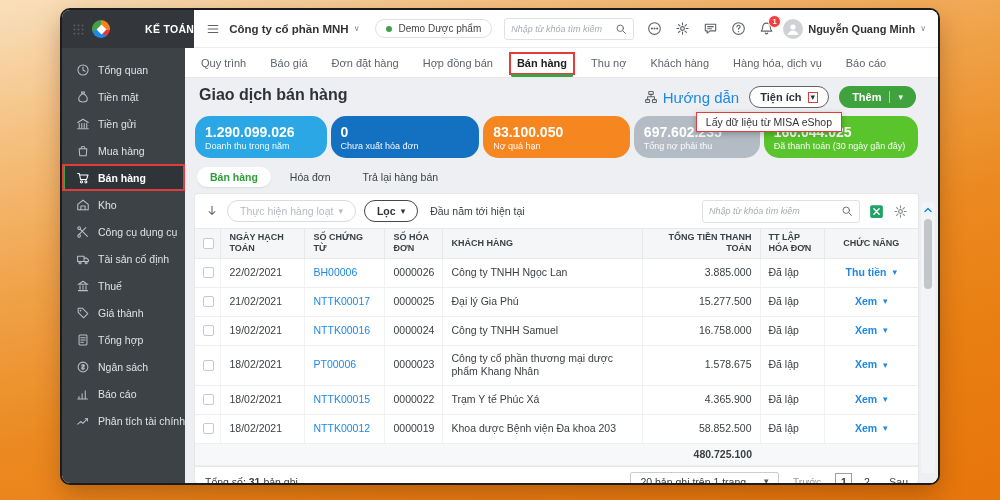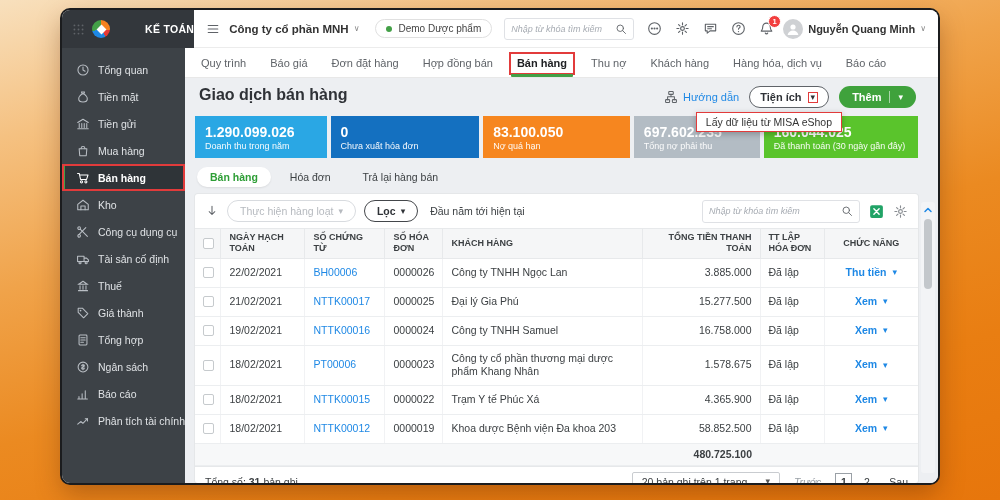--- a/index.html
+++ b/index.html
@@ -47,29 +47,29 @@
   .tabs-row{flex:0 0 30px;background:#fff;display:flex;align-items:stretch;gap:24px;padding:0 16px;border-bottom:1px solid #e8e8e8;}
   .tab{position:relative;font-size:11px;color:#5f6368;cursor:pointer;display:flex;align-items:center;white-space:nowrap;}
   .tab.active{color:#202124;font-weight:bold;}
   .tab.active::after{content:"";position:absolute;left:-6px;right:-6px;bottom:0;height:3px;background:var(--accent);border-radius:1px;}
   .annot-box{position:absolute;left:-8px;right:-8px;top:4px;bottom:2px;border:2px solid var(--annot);pointer-events:none;}
   
   .content{flex:1;background:#edeff2;padding:6px 20px 0 10px;display:flex;flex-direction:column;min-height:0;position:relative;}
   .title-row{display:flex;align-items:flex-start;margin:2px 2px 8px 4px;gap:40px;}
   .page-title{font-size:16px;font-weight:bold;color:#2f3237;}
   .actions{margin-left:auto;display:flex;align-items:center;gap:10px;position:relative;}
-  .help-link{display:flex;gap:5px;align-items:center;color:var(--link);font-size:11px;cursor:pointer;white-space:nowrap;}
+  .help-link{display:flex;gap:5px;align-items:center;color:var(--link);font-size:15px;cursor:pointer;white-space:nowrap;}
   .pill-util{display:flex;align-items:center;border:1.5px solid #5f6368;background:#fff;border-radius:14px;padding:4px 10px;font-size:11px;font-weight:bold;color:#2f3237;font-family:inherit;cursor:pointer;gap:2px;}
   .caret-annot{border:1.5px solid var(--annot);padding:0 2px;display:flex;align-items:center;margin-left:4px;}
   .btn-add{display:flex;align-items:center;gap:8px;background:#3fa23c;border:0;border-radius:15px;padding:5px 13px;color:#fff;font-size:11px;font-weight:bold;font-family:inherit;cursor:pointer;}
   .btn-add .sep{width:1px;height:12px;background:rgba(255,255,255,.55);}
   .util-menu{position:absolute;top:26px;right:74px;background:#fff;border:1.5px solid var(--annot);box-shadow:0 2px 6px rgba(0,0,0,.25);padding:3px 9px;font-size:10.5px;color:#333;white-space:nowrap;z-index:6;cursor:pointer;}
   
   .stat-cards{display:flex;gap:4px;flex:0 0 42px;height:42px;}
-  .stat-card{flex:1;color:#fff;padding:4px 10px;display:flex;flex-direction:column;justify-content:center;cursor:pointer;min-width:0;}
+  .stat-card{flex:1;color:#fff;padding:4px 10px;display:flex;flex-direction:column;justify-content:center;cursor:pointer;min-width:0;border-radius:15px;}
   .stat-card:nth-child(1){flex:1.18;}.stat-card:nth-child(2){flex:1.36;}.stat-card:nth-child(3){flex:1.34;}
   .stat-card:nth-child(4){flex:1.12;}.stat-card:nth-child(5){flex:1.42;}
   .stat-value{font-size:14px;font-weight:bold;line-height:1.3;}
   .stat-label{font-size:9px;opacity:.95;white-space:nowrap;overflow:hidden;text-overflow:ellipsis;}
   
   .subtabs{display:flex;align-items:center;gap:6px;margin:9px 2px 7px 2px;}
   .subtab{font-size:10.5px;color:#3c4043;padding:4px 13px;border-radius:13px;cursor:pointer;white-space:nowrap;}
   .subtab.active{background:#fff;color:#2e9e36;font-weight:bold;box-shadow:0 1px 2px rgba(0,0,0,.08);}
   
   .panel{flex:1;background:#fff;border-radius:3px;display:flex;flex-direction:column;min-height:0;box-shadow:0 0 0 1px #e5e7e9;}
@@ -92,21 +92,21 @@
   th.col-act,td.col-act{text-align:center;}
   .checkbox{width:11px;height:11px;border:1px solid #c6cacd;border-radius:2px;background:#fff;cursor:pointer;}
   .link{color:var(--link);cursor:pointer;margin-top:43px;}
   .act-wrap{display:inline-flex;align-items:center;gap:6px;color:var(--link);font-weight:bold;}
   .total-row td{background:#f7f8f9;border-right:0;font-weight:bold;height:22px;padding:4px 8px;}
   .panel-spacer{flex:1;}
   
   .panel-footer{flex:0 0 30px;border-top:1px solid #e6e8ea;display:flex;align-items:center;padding:0 10px;font-size:10.5px;color:#3c4043;}
   .pf-right{margin-left:auto;display:flex;align-items:center;gap:14px;}
   .page-size{display:flex;align-items:center;gap:18px;border:1px solid #c9ccd0;border-radius:2px;padding:3px 9px;font-size:10.5px;cursor:pointer;white-space:nowrap;color:#3c4043;}
-  .prev{color:#9aa0a6;cursor:pointer;font-style:italic;}
+  .prev{color:#9aa0a6;cursor:pointer;}
   .pages{display:flex;gap:6px;align-items:center;}
   .page{min-width:17px;height:17px;display:flex;align-items:center;justify-content:center;font-size:10.5px;cursor:pointer;}
   .page.active{border:1px solid #9aa0a6;font-weight:bold;background:#fff;}
   .next{color:#3c4043;cursor:pointer;}
   
   .vscroll{position:absolute;top:124px;bottom:10px;right:3px;width:14px;background:#f3f4f6;border-radius:3px;display:flex;flex-direction:column;align-items:center;padding-top:2px;}
   .vscroll-btn{color:var(--link);display:flex;cursor:pointer;}
   .vscroll-thumb{width:8px;height:70px;background:#c3c7cb;border-radius:4px;margin-top:3px;cursor:pointer;}
   .bold{font-weight:bold;}
 </style>

